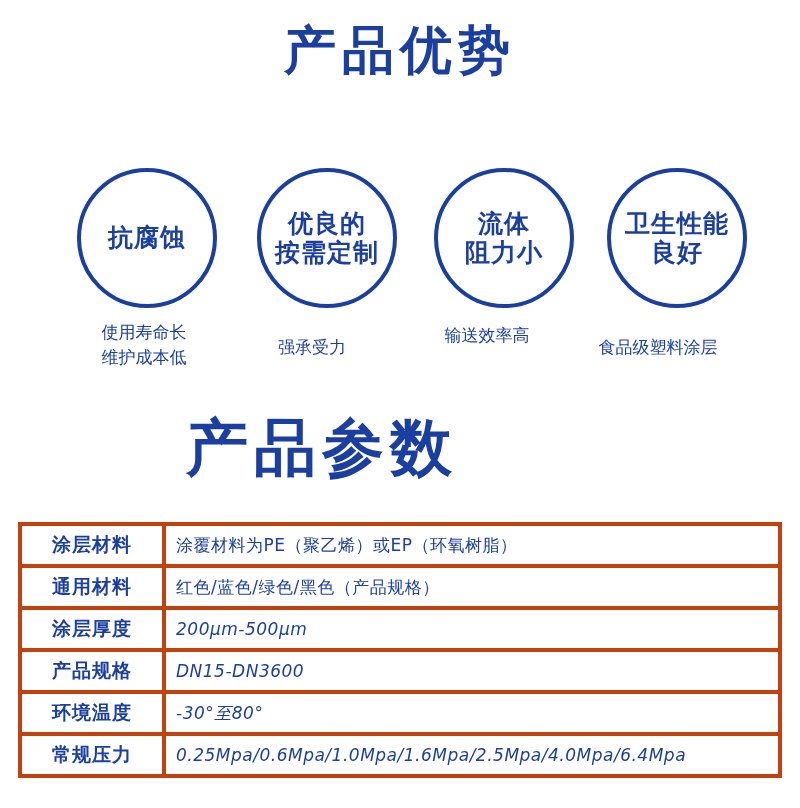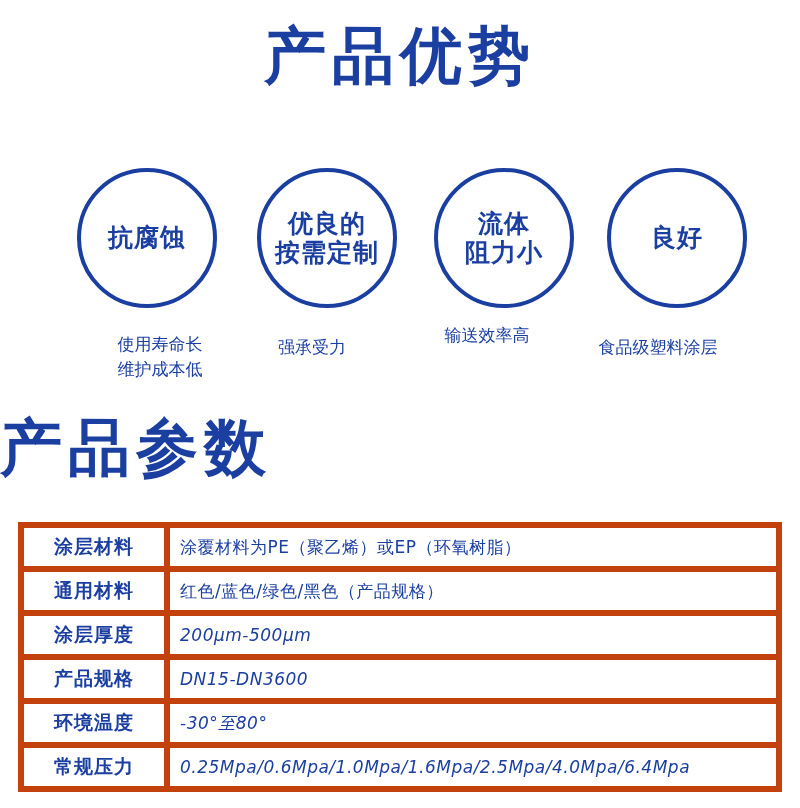--- a/index.html
+++ b/index.html
@@ -21,21 +21,21 @@
     height: 808px;
   }
 
   
   .title-advantages {
     position: absolute;
     top: 22px;
     left: 0;
     width: 800px;
     text-align: center;
-    font-size: 62px;
+    font-size: 52px;
     font-weight: bold;
     letter-spacing: 6px;
     color: #1b3fa0;
     font-family: "DejaVu Sans", "Liberation Sans", sans-serif;
     line-height: 1.1;
   }
 
   
   .circles-row {
     position: absolute;
@@ -80,51 +80,51 @@
     width: 190px;
     font-family: "DejaVu Sans", "Liberation Sans", sans-serif;
   }
 
   
   .c1 { left: 18px; }
   .c2 { left: 198px; }
   .c3 { left: 375px; }
   .c4 { left: 548px; }
 
-  .cap1 { top: 320px; left: 65px; margin-top: 12px; }
+  .cap1 { top: 320px; left: 49px; }
   .cap2 { top: 335px; left: 217px; }
   .cap3 { top: 323px; left: 392px; }
   .cap4 { top: 335px; left: 563px; }
 
   
   .title-params {
     position: absolute;
     top: 414px;
     left: 0;
     width: 644px;
-    text-align: left;
+    text-align: center;
     font-size: 62px;
     font-weight: bold;
     letter-spacing: 6px;
     color: #1b3fa0;
     font-family: "DejaVu Sans", "Liberation Sans", sans-serif;
     line-height: 1.1;
   }
 
   
   .param-table {
     position: absolute;
     top: 522px;
     left: 18px;
     width: 764px;
     border-collapse: collapse;
     table-layout: fixed;
   }
   .param-table td {
-    border: 6px solid #c2410c;
+    border: 4px solid #c2410c;
     height: 38px;
     padding: 0 10px;
     color: #1b3fa0;
     font-family: "DejaVu Sans", "Liberation Sans", sans-serif;
     vertical-align: middle;
   }
   .param-table td.key {
     width: 120px;
     font-size: 19px;
     font-weight: bold;
@@ -175,20 +175,21 @@
         <div class="circle-text">
           <span>流体</span>
           <span class="l2">阻力小</span>
         </div>
       </div>
     </div>
 
     <div class="circle-item c4">
       <div class="circle">
         <div class="circle-text">
+          <span>卫生性能</span>
           <span class="l2">良好</span>
         </div>
       </div>
     </div>
 
   </div>
 
   <div class="caption cap1">
     <div>使用寿命长</div>
     <div>维护成本低</div>

